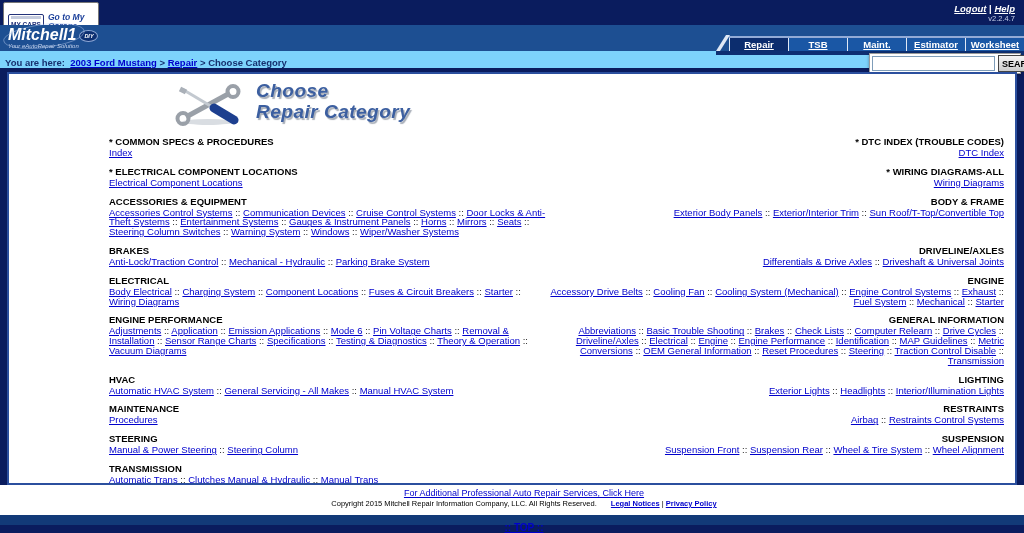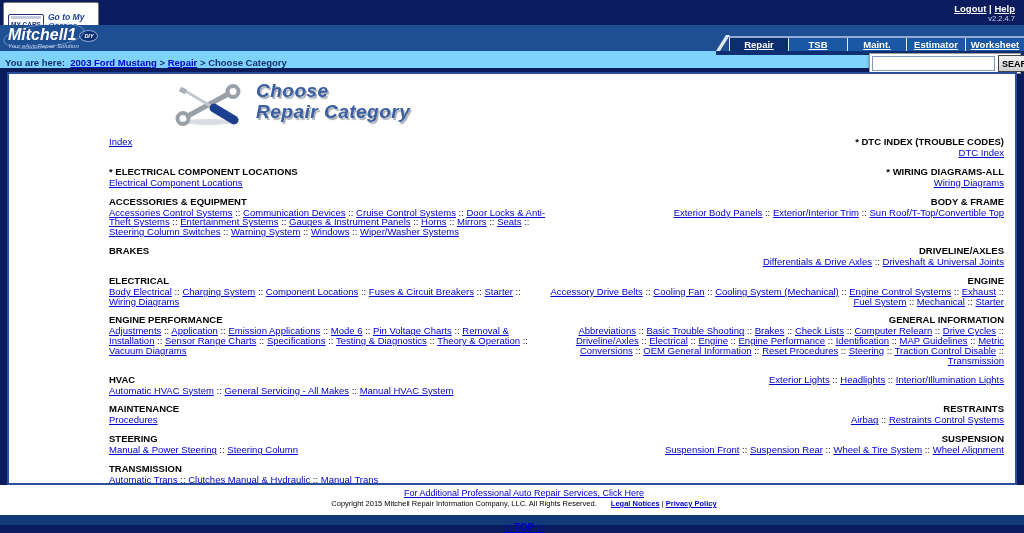--- a/index.html
+++ b/index.html
@@ -12,21 +12,21 @@
   .mycars { position:absolute; left:3px; top:2px; height:31px; background:#fff;
             border:1px solid #777; border-radius:2px; display:flex; align-items:center;
             padding:19px 4px; gap:4px; cursor:pointer; }
   .plate { width:36px; height:16px; border:1px solid #23327a; border-radius:2px; background:#fff;
            position:relative; font-weight:bold; color:#23327a; font-size:6.5px;
            text-align:center; line-height:20px; }
   .plate::before { content:''; position:absolute; top:1px; left:2px; right:2px; height:3px; background:#c4cbdd; }
   .garage-label { font-style:italic; font-weight:bold; font-size:8.5px; color:#1a3f9a;
                   line-height:9px; width:46px; }
   .toplinks { position:absolute; right:9px; top:3px; font-size:9.5px; font-weight:bold; color:#fff; }
-  .toplinks a { color:#fff; }
+  .toplinks a { color:#fff;font-style:italic; }
   .version { position:absolute; right:9px; top:14px; font-size:7.5px; color:#c9d2ea; }
 
   
   .logobar { height:26px; background:#1d4f92; position:relative; }
   .logo { position:absolute; left:8px; top:1px; color:#fff; }
   .logo-main { font-size:16px; font-weight:bold; font-style:italic; line-height:16px; }
   .diy { display:inline-block; margin-left:3px; width:19px; height:12px; border:1px solid #8fa9d6;
          border-radius:50%; background:#0d2f72; color:#fff; font-size:5.5px; font-weight:bold;
          font-style:italic; text-align:center; line-height:11px; vertical-align:middle; }
   .logo-tag { font-size:6px; font-style:italic; color:#c9d6ef; margin-top:-1px; }
@@ -146,20 +146,21 @@
       <line x1="40" y1="28" x2="60" y2="40" stroke="#1d3f8f" stroke-width="9" stroke-linecap="round"></line>
     </svg>
     <div class="titletext">
       <div>Choose</div>
       <div>Repair Category</div>
     </div>
   </div>
   <div class="cattable">
       <div class="catrow">
         <div class="catcell left">
+          <div class="cathead">* COMMON SPECS &amp; PROCEDURES</div>
           <div class="catlinks"><a href="#">Index</a></div>
         </div>
         <div class="catcell right">
           <div class="cathead">* DTC INDEX (TROUBLE CODES)</div>
           <div class="catlinks"><a href="#">DTC Index</a></div>
         </div>
       </div>
       <div class="catrow">
         <div class="catcell left">
           <div class="cathead">* ELECTRICAL COMPONENT LOCATIONS</div>
@@ -176,20 +177,21 @@
           <div class="catlinks"><a href="#">Accessories Control Systems</a><span class="sep"> :: </span><a href="#">Communication Devices</a><span class="sep"> :: </span><a href="#">Cruise Control Systems</a><span class="sep"> :: </span><a href="#">Door Locks &amp; Anti-Theft Systems</a><span class="sep"> :: </span><a href="#">Entertainment Systems</a><span class="sep"> :: </span><a href="#">Gauges &amp; Instrument Panels</a><span class="sep"> :: </span><a href="#">Horns</a><span class="sep"> :: </span><a href="#">Mirrors</a><span class="sep"> :: </span><a href="#">Seats</a><span class="sep"> :: </span><a href="#">Steering Column Switches</a><span class="sep"> :: </span><a href="#">Warning System</a><span class="sep"> :: </span><a href="#">Windows</a><span class="sep"> :: </span><a href="#">Wiper/Washer Systems</a></div>
         </div>
         <div class="catcell right">
           <div class="cathead">BODY &amp; FRAME</div>
           <div class="catlinks"><a href="#">Exterior Body Panels</a><span class="sep"> :: </span><a href="#">Exterior/Interior Trim</a><span class="sep"> :: </span><a href="#">Sun Roof/T-Top/Convertible Top</a></div>
         </div>
       </div>
       <div class="catrow">
         <div class="catcell left">
           <div class="cathead">BRAKES</div>
+          <div class="catlinks"><a href="#">Anti-Lock/Traction Control</a><span class="sep"> :: </span><a href="#">Mechanical - Hydraulic</a><span class="sep"> :: </span><a href="#">Parking Brake System</a></div>
         </div>
         <div class="catcell right">
           <div class="cathead">DRIVELINE/AXLES</div>
           <div class="catlinks"><a href="#">Differentials &amp; Drive Axles</a><span class="sep"> :: </span><a href="#">Driveshaft &amp; Universal Joints</a></div>
         </div>
       </div>
       <div class="catrow">
         <div class="catcell left">
           <div class="cathead">ELECTRICAL</div>
           <div class="catlinks"><a href="#">Body Electrical</a><span class="sep"> :: </span><a href="#">Charging System</a><span class="sep"> :: </span><a href="#">Component Locations</a><span class="sep"> :: </span><a href="#">Fuses &amp; Circuit Breakers</a><span class="sep"> :: </span><a href="#">Starter</a><span class="sep"> :: </span><a href="#">Wiring Diagrams</a></div>
@@ -208,20 +210,21 @@
           <div class="cathead">GENERAL INFORMATION</div>
           <div class="catlinks"><a href="#">Abbreviations</a><span class="sep"> :: </span><a href="#">Basic Trouble Shooting</a><span class="sep"> :: </span><a href="#">Brakes</a><span class="sep"> :: </span><a href="#">Check Lists</a><span class="sep"> :: </span><a href="#">Computer Relearn</a><span class="sep"> :: </span><a href="#">Drive Cycles</a><span class="sep"> :: </span><a href="#">Driveline/Axles</a><span class="sep"> :: </span><a href="#">Electrical</a><span class="sep"> :: </span><a href="#">Engine</a><span class="sep"> :: </span><a href="#">Engine Performance</a><span class="sep"> :: </span><a href="#">Identification</a><span class="sep"> :: </span><a href="#">MAP Guidelines</a><span class="sep"> :: </span><a href="#">Metric Conversions</a><span class="sep"> :: </span><a href="#">OEM General Information</a><span class="sep"> :: </span><a href="#">Reset Procedures</a><span class="sep"> :: </span><a href="#">Steering</a><span class="sep"> :: </span><a href="#">Traction Control Disable</a><span class="sep"> :: </span><a href="#">Transmission</a></div>
         </div>
       </div>
       <div class="catrow">
         <div class="catcell left">
           <div class="cathead">HVAC</div>
           <div class="catlinks"><a href="#">Automatic HVAC System</a><span class="sep"> :: </span><a href="#">General Servicing - All Makes</a><span class="sep"> :: </span><a href="#">Manual HVAC System</a></div>
         </div>
         <div class="catcell right">
+          <div class="cathead">LIGHTING</div>
           <div class="catlinks"><a href="#">Exterior Lights</a><span class="sep"> :: </span><a href="#">Headlights</a><span class="sep"> :: </span><a href="#">Interior/Illumination Lights</a></div>
         </div>
       </div>
       <div class="catrow">
         <div class="catcell left">
           <div class="cathead">MAINTENANCE</div>
           <div class="catlinks"><a href="#">Procedures</a></div>
         </div>
         <div class="catcell right">
           <div class="cathead">RESTRAINTS</div>

